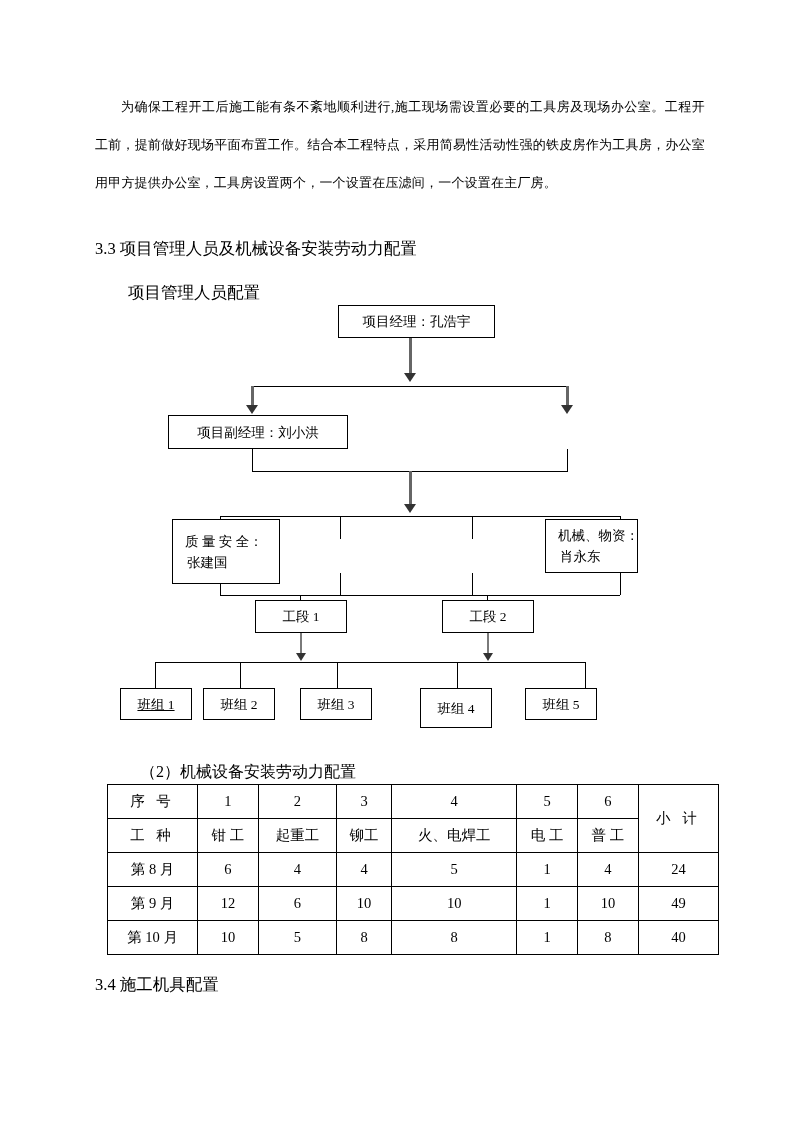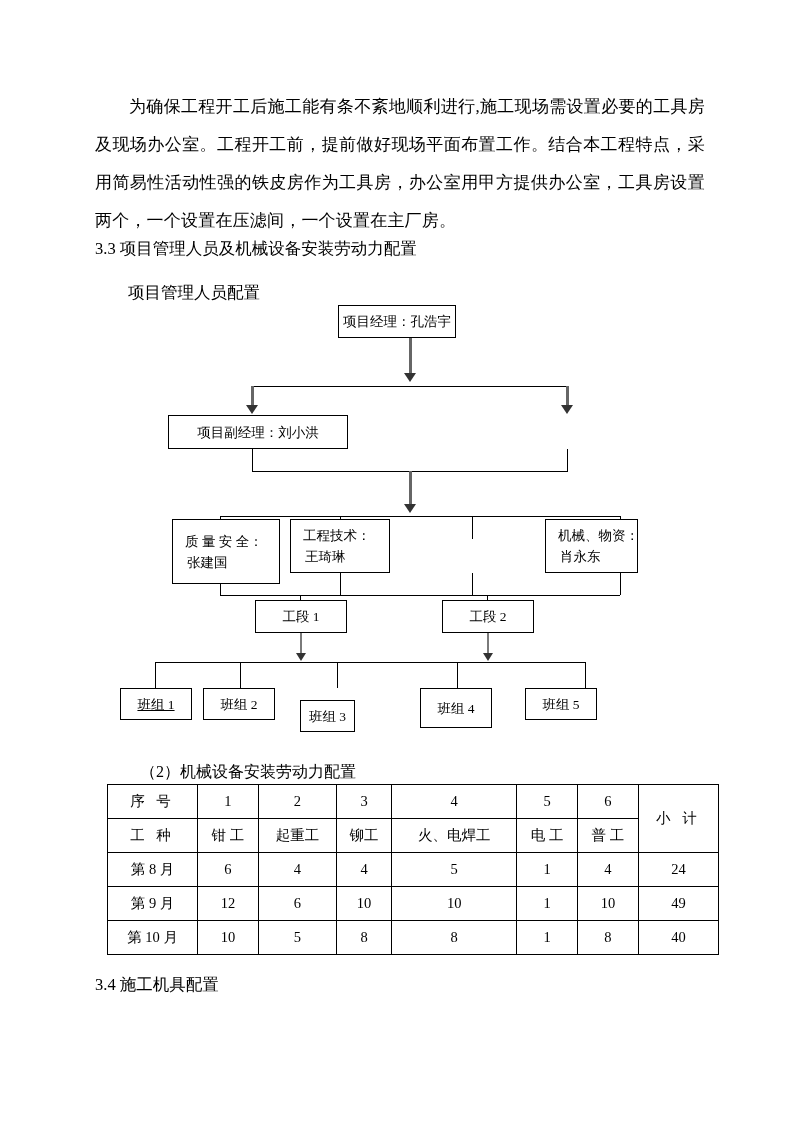--- a/index.html
+++ b/index.html
@@ -21,21 +21,21 @@
     left: 0; top: 0;
     width: 793px;
     height: 1122px;
   }
   
   .body-para {
     position: absolute;
     left: 95px;
     top: 88px;
     width: 610px;
-    font-size: 17px;
+    font-size: 13px;
     line-height: 38px;
     text-align: justify;
     text-indent: 2em;
     letter-spacing: 0.2px;
   }
   .heading {
     position: absolute;
     left: 95px;
     font-size: 16.5px;
     line-height: 26px;
@@ -142,21 +142,21 @@
 
 <div class="page">
 
   <div class="body-para">为确保工程开工后施工能有条不紊地顺利进行,施工现场需设置必要的工具房及现场办公室。工程开工前，提前做好现场平面布置工作。结合本工程特点，采用简易性活动性强的铁皮房作为工具房，办公室用甲方提供办公室，工具房设置两个，一个设置在压滤间，一个设置在主厂房。</div>
 
   <div class="heading" id="heading-33">3.3 项目管理人员及机械设备安装劳动力配置</div>
   <div class="subheading">项目管理人员配置</div>
 
   <div class="orgchart">
 
-    <div class="obox" style="left:338px; top:10px; width:118px; height:33px;">
+    <div class="obox" style="left:338px; top:10px; width:157px; height:33px;">
       <span>项目经理：孔浩宇</span>
     </div>
 
     <div class="arrow-v" style="left:409px; top:43px; width:3px; height:38px;"></div>
     <div class="arrow-head" style="left:404px; top:78px;"></div>
 
     <div class="line-h" style="left:252px; top:91px; width:316px;"></div>
     <div class="line-v" style="left:252px; top:91px; height:22px;"></div>
     <div class="line-v" style="left:567px; top:91px; height:22px;"></div>
     <div class="arrow-v" style="left:251px; top:91px; height:22px;"></div>
@@ -177,24 +177,20 @@
     <div class="line-h" style="left:220px; top:221px; width:400px;"></div>
     <div class="line-v" style="left:220px; top:221px; height:23px;"></div>
     <div class="line-v" style="left:340px; top:221px; height:23px;"></div>
     <div class="line-v" style="left:472px; top:221px; height:23px;"></div>
     <div class="line-v" style="left:620px; top:221px; height:23px;"></div>
 
     <div class="obox two-line" style="left:172px; top:224px; width:108px; height:65px;">
       <span>质 量 安 全：</span>
       <span class="l2">张建国</span>
     </div>
-    <div class="obox two-line" style="left:290px; top:224px; width:100px; height:54px;">
-      <span>工程技术：</span>
-      <span class="l2">王琦琳</span>
-    </div>
     <div class="obox two-line" style="left:545px; top:224px; width:93px; height:54px;">
       <span>机械、物资：</span>
       <span class="l2">肖永东</span>
     </div>
 
     <div class="line-v" style="left:220px; top:278px; height:22px;"></div>
     <div class="line-v" style="left:340px; top:278px; height:22px;"></div>
     <div class="line-v" style="left:472px; top:278px; height:22px;"></div>
     <div class="line-v" style="left:620px; top:278px; height:22px;"></div>
     <div class="line-h" style="left:220px; top:300px; width:400px;"></div>
@@ -219,21 +215,21 @@
     <div class="line-v" style="left:337px; top:367px; height:26px;"></div>
     <div class="line-v" style="left:457px; top:367px; height:26px;"></div>
     <div class="line-v" style="left:585px; top:367px; height:26px;"></div>
 
     <div class="obox" style="left:120px; top:393px; width:72px; height:32px;text-decoration:underline;">
       <span>班组 1</span>
     </div>
     <div class="obox" style="left:203px; top:393px; width:72px; height:32px;">
       <span>班组 2</span>
     </div>
-    <div class="obox" style="left:300px; top:405px; width:55px; height:32px;">
+    <div class="obox" style="left:300px; top:393px; width:72px; height:32px;">
       <span>班组 3</span>
     </div>
     <div class="obox" style="left:420px; top:393px; width:72px; height:40px;">
       <span>班组 4</span>
     </div>
     <div class="obox" style="left:525px; top:393px; width:72px; height:32px;">
       <span>班组 5</span>
     </div>
   </div>
 

